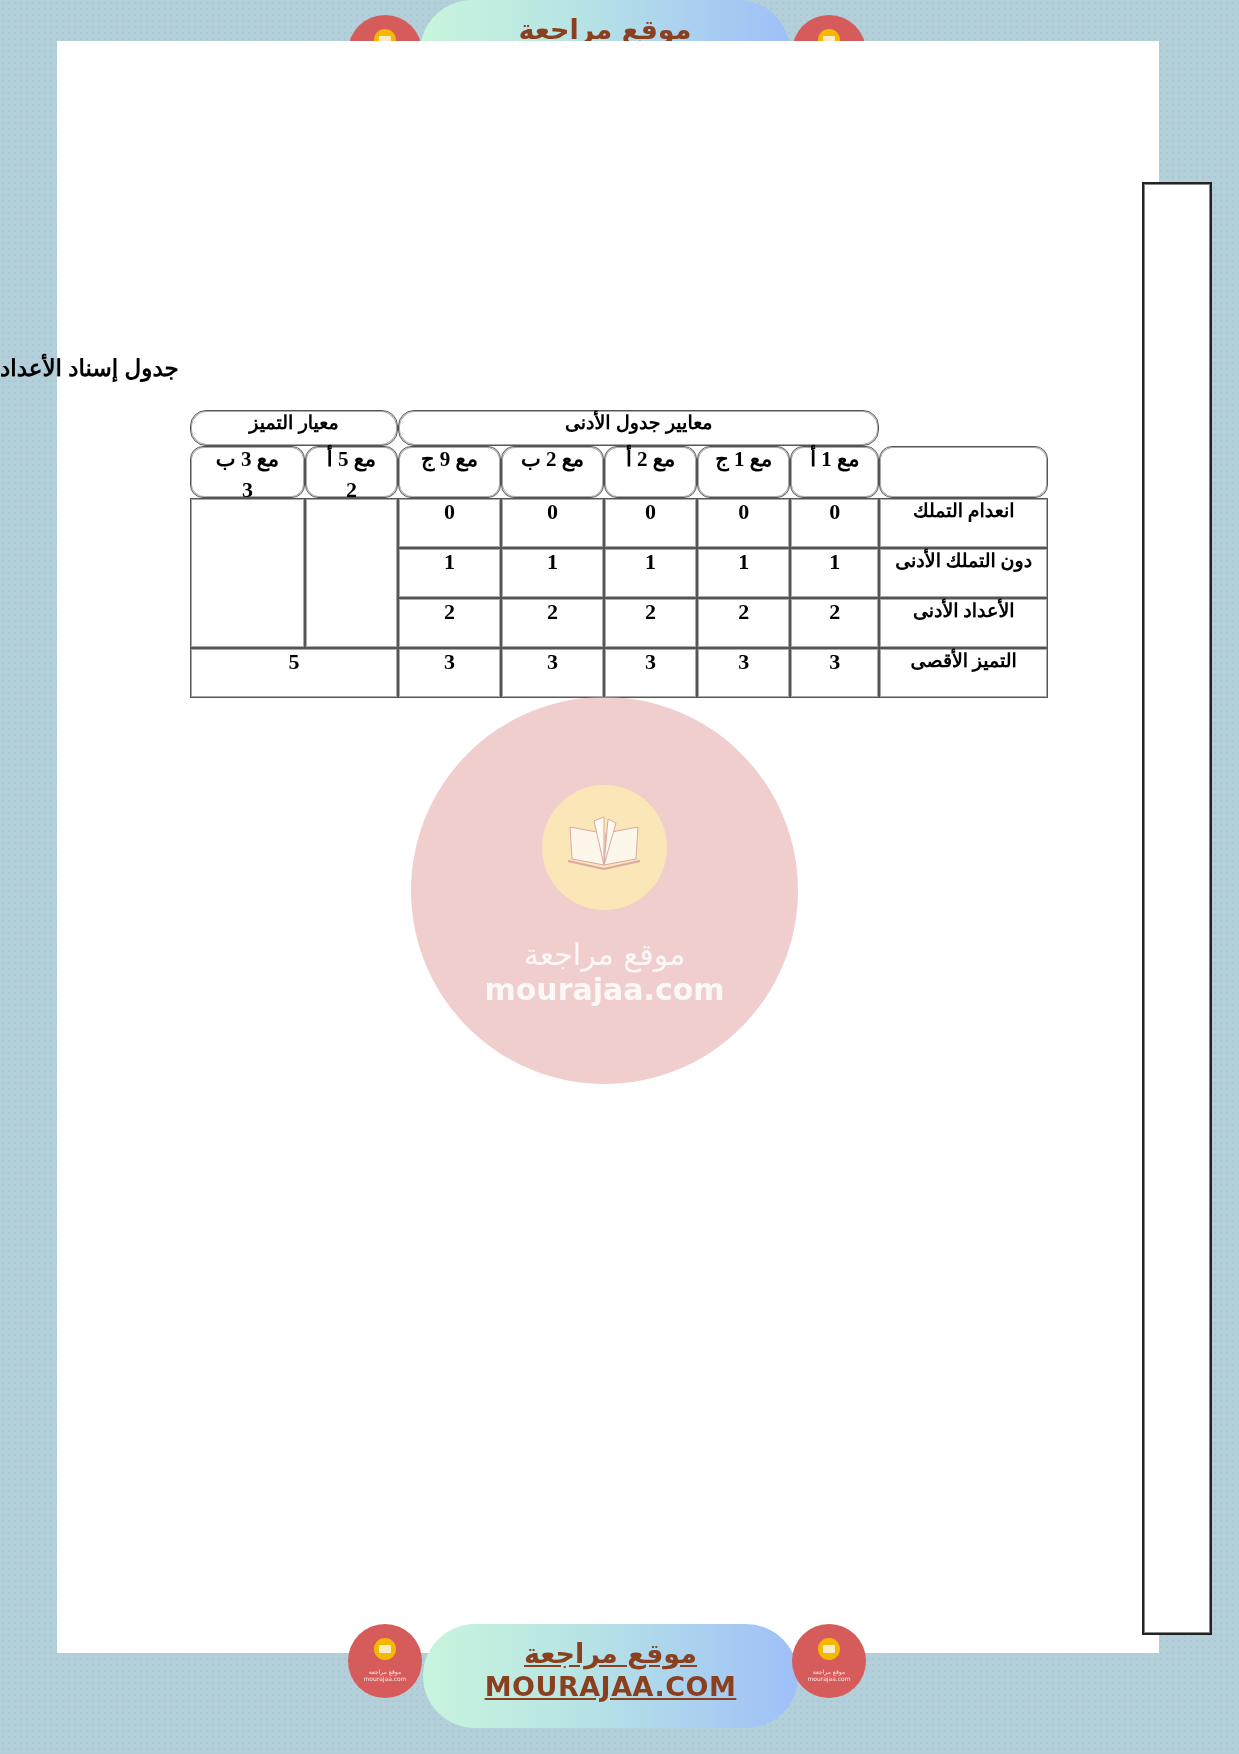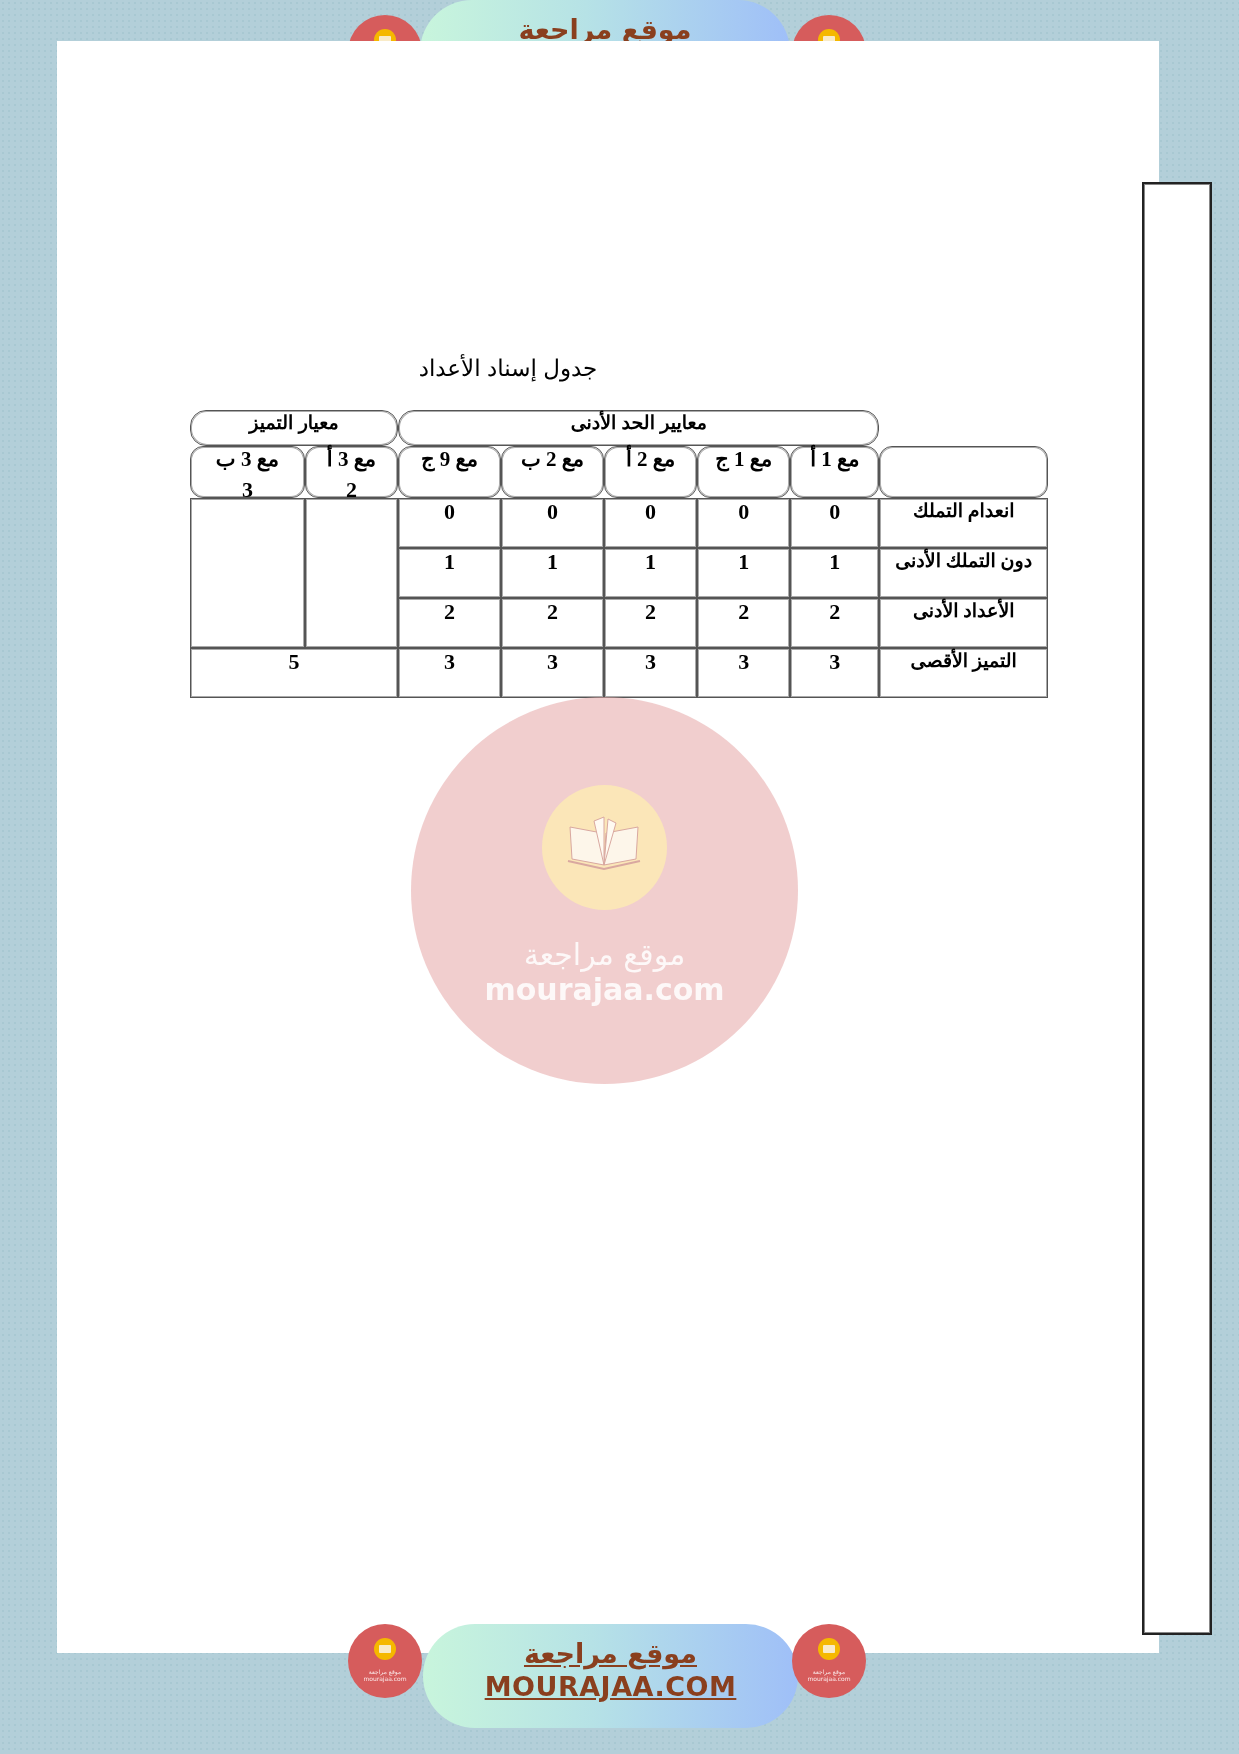--- a/index.html
+++ b/index.html
@@ -47,22 +47,22 @@
     }
     .badge .dot::after {
       content: ""; position: absolute; left: 5px; top: 7px; width: 12px; height: 8px;
       background: #f9ebc8; border-radius: 1px;
     }
     .badge .tiny {
       position: absolute; left: 0; width: 74px; top: 44px; font-size: 6px; line-height: 7px;
       color: #fbeaea; font-family: "DejaVu Sans", sans-serif;
     }
     .title {
-      position: absolute; left: 0; width: 1016px; top: 355px; text-align: center;
-      font-size: 23px; font-weight: normal; direction: rtl; color: #000;
+      position: absolute; left: 0; width: 1016px; top: 355px; text-align: left;
+      font-size: 23px; font-weight: bold; direction: rtl; color: #000;
     }
     table.grades {
       position: absolute; left: 190px; top: 410px; width: 858px;
       border-collapse: separate; border-spacing: 0; direction: rtl;
       font-family: "Liberation Serif", serif; color: #000;
     }
     table.grades td {
       border: 1px solid #555; box-shadow: inset 0 0 0 1px #aaa;
       text-align: center; font-weight: bold; padding: 0; vertical-align: top;
     }
@@ -114,31 +114,31 @@
 <div class="page">
   <div class="side-box"></div>
 </div>
 
 <div class="title">جدول إسناد الأعداد</div>
 
 <table class="grades">
   <tbody>
       <tr class="h1">
     <td class="empty-corner" style="width:168px"></td>
-    <td colspan="5">معايير الحد الأدنى</td>
+    <td colspan="5">معايير جدول الأدنى</td>
     <td colspan="2">معيار التميز</td>
   </tr>
   <tr class="h2">
     <td style="width:168px"></td>
     <td style="width:88px">مع 1 أ</td>
     <td style="width:92px">مع 1 ج</td>
     <td style="width:92px">مع 2 أ</td>
     <td style="width:102px">مع 2 ب</td>
     <td style="width:102px">مع 9 ج</td>
-    <td style="width:92px">مع 3 أ</td>
+    <td style="width:92px">مع 5 أ</td>
     <td style="width:114px">مع 3 ب</td>
   </tr>
   <tr class="drow">
     <td class="rowlabel">انعدام التملك</td>
     <td>0</td>
     <td>0</td>
     <td>0</td>
     <td>0</td>
     <td>0</td>
     <td rowspan="3" class="merged"><span>2</span></td>

